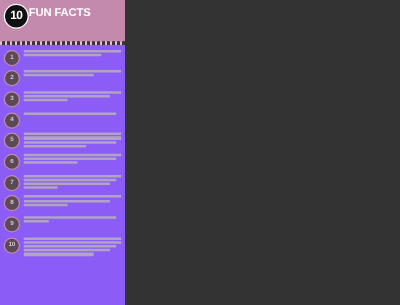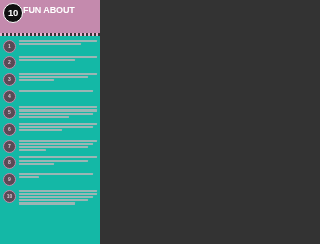--- a/index.html
+++ b/index.html
@@ -2,21 +2,21 @@
 <html><head>
 <meta charset="utf-8">
 <style>
   html,body{margin:0;padding:0;}
   body{
     width:100px;height:244px;overflow:hidden;
     background:#333333;
     font-family:"Liberation Sans",sans-serif;
     -webkit-font-smoothing:antialiased;
   }
-  .infographic{position:relative;width:100px;height:244px;background:#14b8a6;}
+  .infographic{position:relative;width:100px;height:244px;background:#8b5cf6;}
 
   
   .header{
     position:relative;width:100px;height:33px;
     background:#c48aad;
     box-sizing:border-box;padding:2px 3px 0 3px;
   }
   .badge{
     position:absolute;left:3px;top:3px;
     width:18px;height:18px;border-radius:50%;
@@ -83,21 +83,21 @@
 </head>
 <body>
 
 <div class="infographic">
 
   <div class="header">
     <div class="badge">
       <span>10</span>
     </div>
     <div class="title">
-      <span class="l1">FUN ABOUT</span>
+      <span class="l1">FUN FACTS</span>
     </div>
   </div>
 
   <div class="divider"></div>
 
   <div class="list">
       <div class="item">
         <div class="num">
           <span>1</span>
         </div>

